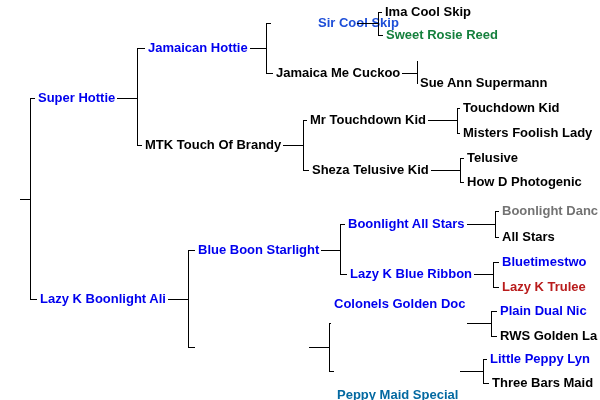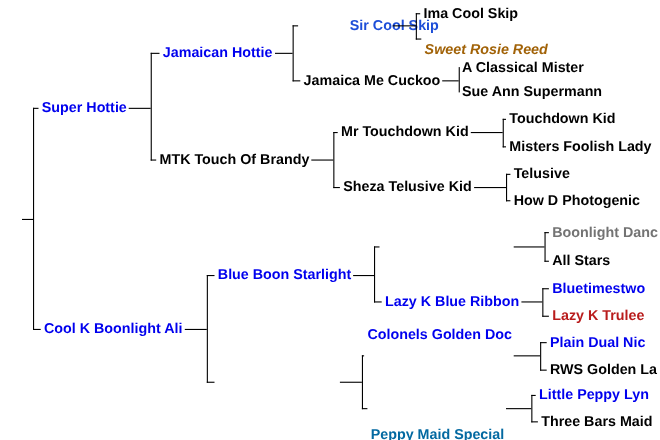--- a/index.html
+++ b/index.html
@@ -22,34 +22,34 @@
   .node.link { cursor: pointer; }
   .hline, .vline { position: absolute; background: #000000; }
   .hline { height: 1px; }
   .vline { width: 1px; }
 </style>
 </head>
 <body>
 
 <div id="stage">
     <div class="node link" style="left: 38px; top: 90px; color: rgb(0, 0, 238);">Super Hottie</div>
-    <div class="node link" style="left: 40px; top: 291px; color: rgb(0, 0, 238);">Cool K Boonlight Ali</div>
+    <div class="node link" style="left: 40px; top: 291px; color: rgb(0, 0, 238);">Lazy K Boonlight Ali</div>
     <div class="node link" style="left: 148px; top: 40px; color: rgb(0, 0, 238);">Jamaican Hottie</div>
     <div class="node" style="left: 145px; top: 137px; color: rgb(0, 0, 0);">MTK Touch Of Brandy</div>
     <div class="node link" style="left: 198px; top: 242px; color: rgb(0, 0, 238);">Blue Boon Starlight</div>
     <div class="node" style="left: 282px; top: 15px; color: #1d4ed8; margin-left: 36px;">Sir Cool Skip</div>
     <div class="node" style="left: 276px; top: 65px; color: rgb(0, 0, 0);">Jamaica Me Cuckoo</div>
     <div class="node" style="left: 310px; top: 112px; color: rgb(0, 0, 0);">Mr Touchdown Kid</div>
     <div class="node" style="left: 312px; top: 162px; color: rgb(0, 0, 0);">Sheza Telusive Kid</div>
+    <div class="node link" style="left: 348px; top: 216px; color: rgb(0, 0, 238);">Boonlight All Stars</div>
     <div class="node link" style="left: 350px; top: 266px; color: rgb(0, 0, 238);">Lazy K Blue Ribbon</div>
     <div class="node link" style="left: 334px; top: 296px; color: rgb(0, 0, 238);">Colonels Golden Doc</div>
     <div class="node" style="left: 337px; top: 363px; color: #0369a1; margin-top: 24px;">Peppy Maid Special</div>
     <div class="node" style="left: 385px; top: 4px; color: rgb(0, 0, 0);">Ima Cool Skip</div>
-    <div class="node" style="left: 386px; top: 37px; color: #a16207; font-style: italic;">Sweet Rosie Reed</div>
-    <div class="node" style="left: 420px; top: 53px; color: rgb(0, 0, 0);">A Classical Mister</div>
+    <div class="node" style="left: 386px; top: 27px; color: #15803d;">Sweet Rosie Reed</div>
     <div class="node" style="left: 420px; top: 75px; color: rgb(0, 0, 0);">Sue Ann Supermann</div>
     <div class="node" style="left: 463px; top: 100px; color: rgb(0, 0, 0);">Touchdown Kid</div>
     <div class="node" style="left: 463px; top: 125px; color: rgb(0, 0, 0);">Misters Foolish Lady</div>
     <div class="node" style="left: 467px; top: 150px; color: rgb(0, 0, 0);">Telusive</div>
     <div class="node" style="left: 467px; top: 174px; color: rgb(0, 0, 0);">How D Photogenic</div>
     <div class="node link" style="left: 502px; top: 203px; color: #737373;">Boonlight Danc</div>
     <div class="node" style="left: 502px; top: 229px; color: rgb(0, 0, 0);">All Stars</div>
     <div class="node link" style="left: 502px; top: 254px; color: rgb(0, 0, 238);">Bluetimestwo</div>
     <div class="node link" style="left: 502px; top: 279px; color: #b91c1c;">Lazy K Trulee</div>
     <div class="node link" style="left: 500px; top: 303px; color: rgb(0, 0, 238);">Plain Dual Nic</div>

